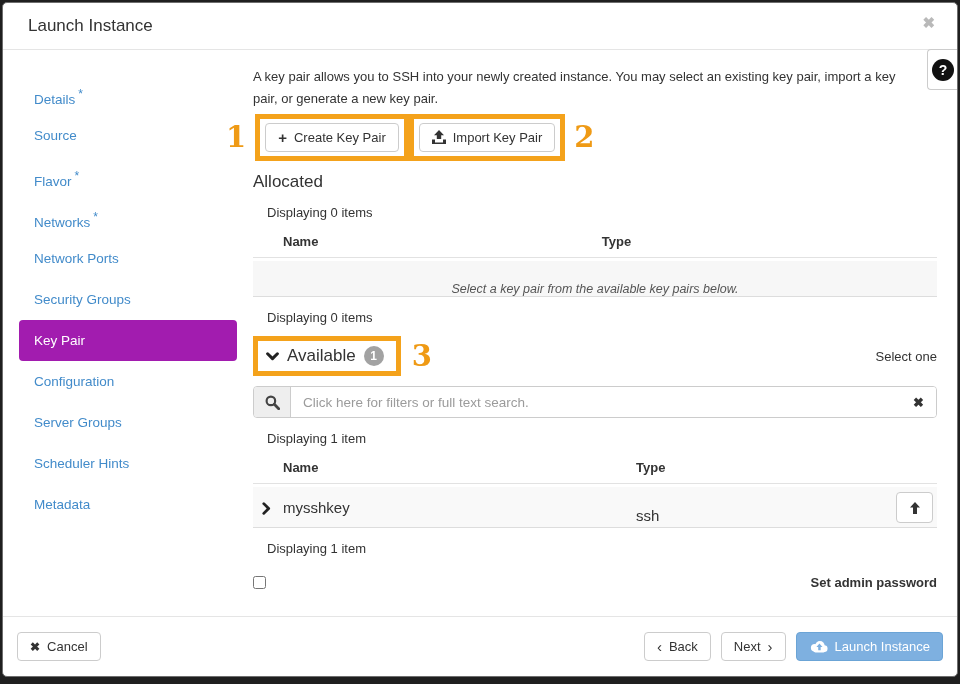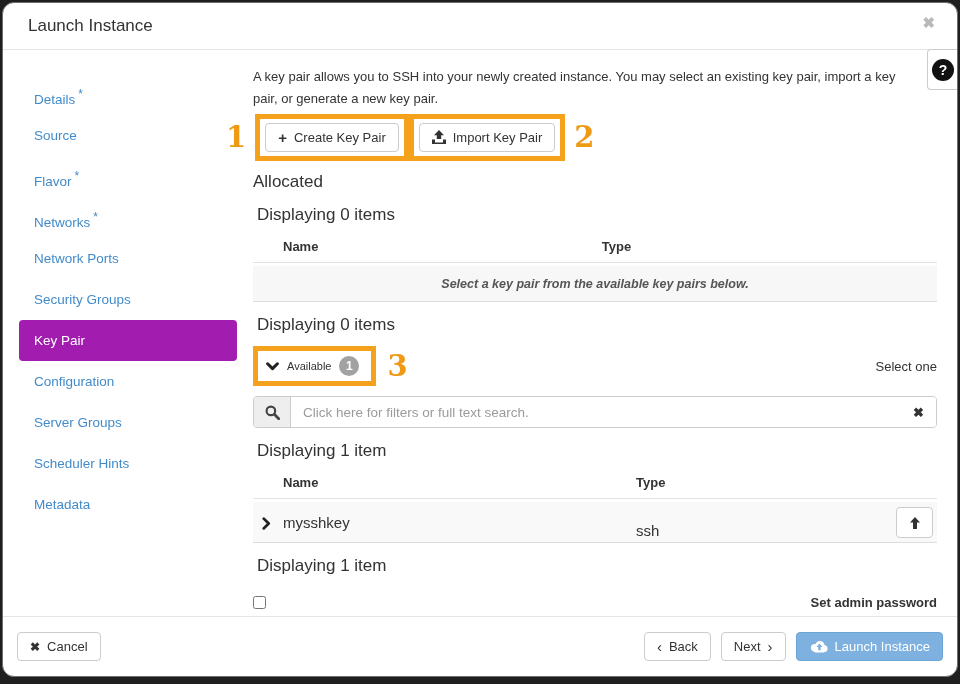--- a/index.html
+++ b/index.html
@@ -1,20 +1,20 @@
 <!DOCTYPE html>
 <html><head>
 <meta charset="utf-8">
 <style>
   * { margin:0; padding:0; box-sizing:border-box; }
   html,body { width:960px; height:684px; }
   body { background:#1f1f1f; font-family:"Liberation Sans", sans-serif; color:#333; position:relative; overflow:hidden; }
 
   .modal { position:absolute; top:2px; left:2px; right:2px; bottom:7px; background:#fff;
-           border:1px solid #6e6e6e; border-radius:12px; display:flex; flex-direction:column; overflow:hidden; }
+           border:1px solid #6e6e6e; border-radius:5px; display:flex; flex-direction:column; overflow:hidden; }
 
   
   .modal-header { position:relative; height:47px; border-bottom:1px solid #e5e5e5; flex:0 0 auto; }
   .modal-title { position:absolute; left:25px; top:13px; font-size:17px; color:#333; }
   .close-x { position:absolute; right:22px; top:11px; font-size:15px; font-weight:bold; color:#b9b9b9; cursor:pointer; }
 
   .help-btn { position:absolute; right:0; top:46px; width:30px; height:41px; background:#fff;
               border:1px solid #ccc; border-right:none; border-radius:4px 0 0 4px; display:flex; align-items:center; z-index:5; }
   .q-circle { margin-left:4px; width:22px; height:22px; background:#111; color:#fff; border-radius:50%;
               font-size:14px; font-weight:bold; text-align:center; line-height:22px; }
@@ -35,36 +35,36 @@
   .ann-num { font-family:"DejaVu Serif", serif; font-weight:bold; font-size:29px; color:#ef9a15; line-height:1; }
   .num1 { margin-right:9px; } .num2 { margin-left:9px; } .num3 { margin-left:11px; }
   .hl-box { border:5px solid #f4a21b; background:#fff; padding:4px 5px; display:inline-flex; align-items:center; }
   .hl-box + .hl-box { }
   .btn { font-family:"Liberation Sans", sans-serif; font-size:13px; color:#333; background:#fff;
          border:1px solid #ccc; border-radius:4px; padding:6px 12px; cursor:pointer;
          display:inline-flex; align-items:center; gap:7px; white-space:nowrap; }
   .plus-glyph { font-weight:bold; font-size:15px; line-height:1; }
 
   .section-heading { font-size:17px; font-weight:400; color:#333; margin:14px 0 0; }
-  .count { font-size:17px; color:#333; margin:13px 4px 11px; }
+  .count { font-size:13px; color:#333; margin:13px 14px 11px; }
 
   .kp-table { position:relative; }
   .thead { position:relative; height:27px; border-bottom:1px solid #e2e2e2; font-size:13px; font-weight:bold; }
   .col-name { position:absolute; left:30px; top:3px; }
   .col-type { position:absolute; top:3px; }
   .alloc .col-type { left:51%; }
   .avail .col-type { left:56%; }
 
   .empty-row { margin-top:3px; height:36px; background:#f7f7f7; border-bottom:1px solid #ddd;
-               display:flex; align-items:center; justify-content:center;font-weight:bold; }
+               display:flex; align-items:flex-end; justify-content:center; }
   .empty-msg { font-style:italic; font-size:12.5px; color:#555; }
 
   .avail-header { display:flex; align-items:center; margin:4px 0 10px; }
   .avail-inner { gap:8px; padding:5px 12px 5px 8px; }
-  .avail-title { font-size:11px; color:#333; }
+  .avail-title { font-size:17px; color:#333; }
   .badge { width:20px; height:20px; border-radius:50%; background:#a2a2a2; color:#fff; font-size:12px;
            font-weight:bold; text-align:center; line-height:20px; }
   .select-hint { margin-left:auto; font-size:13px; color:#333; }
 
   .search-bar { position:relative; display:flex; height:32px; border:1px solid #ccc; border-radius:4px;
                 overflow:hidden; margin-bottom:2px; background:#fff; }
   .search-addon { flex:0 0 37px; background:#eee; border-right:1px solid #ccc; display:flex;
                   align-items:center; justify-content:center; cursor:pointer; }
   .search-input { flex:1; border:none; outline:none; font-family:"Liberation Sans", sans-serif;
                   font-size:13.5px; color:#555; padding:0 34px 0 12px; }

